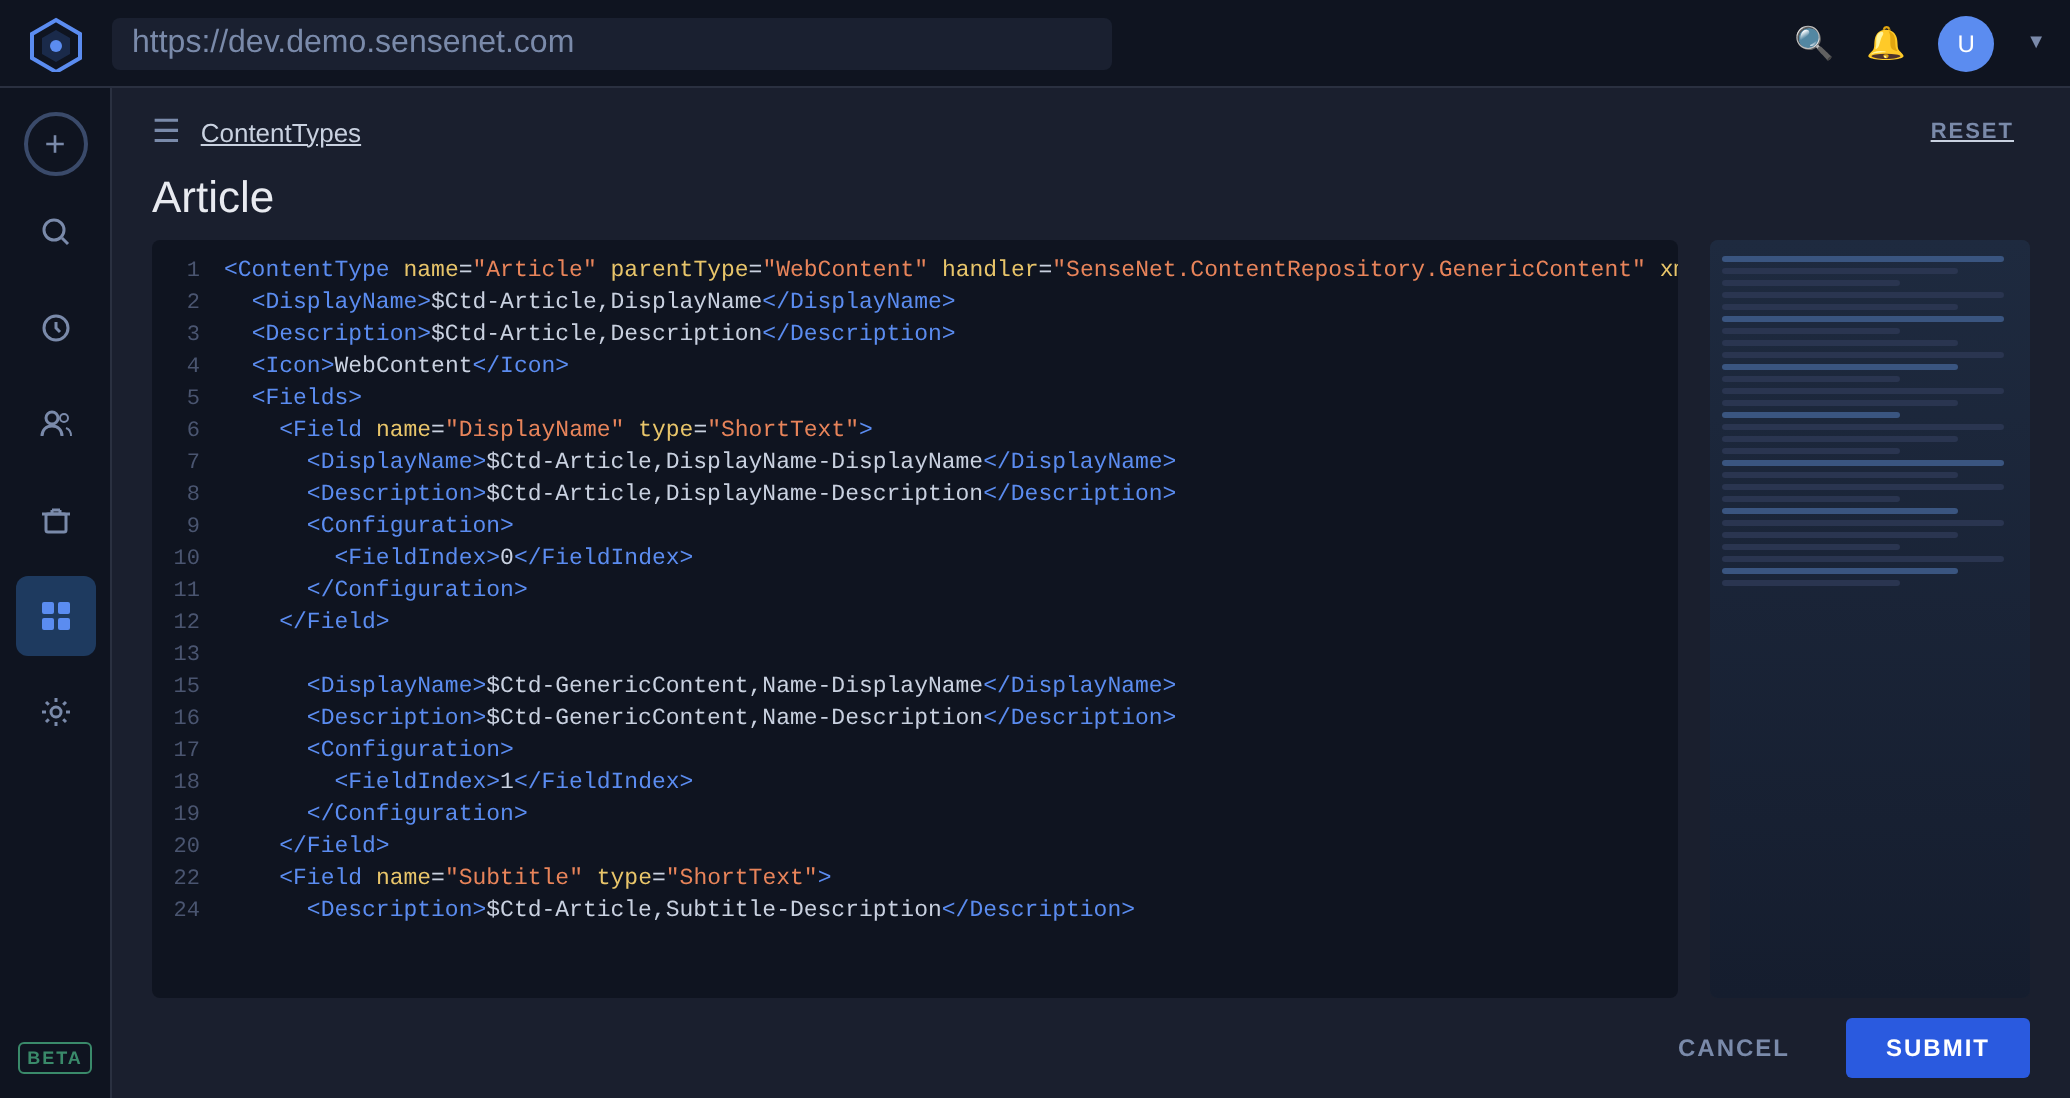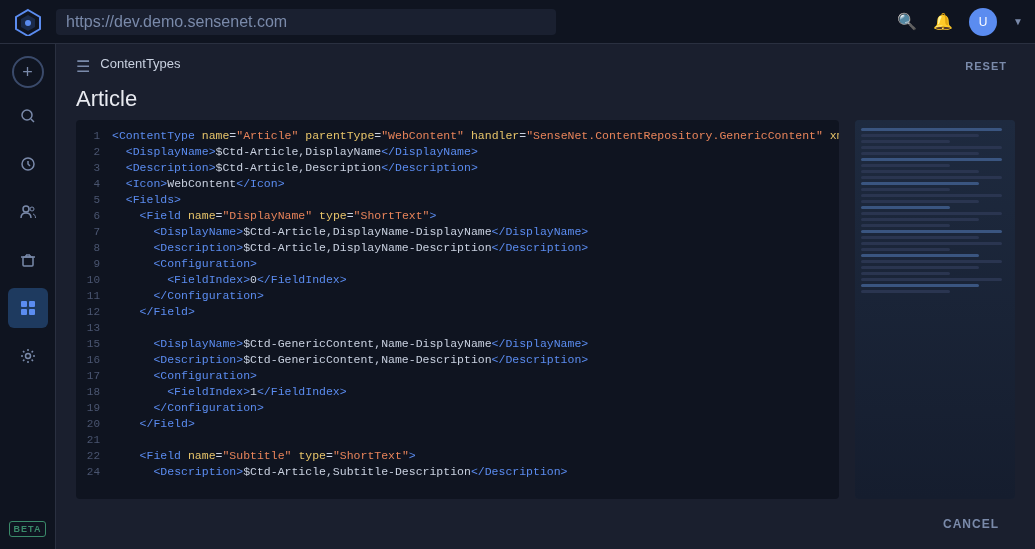--- a/index.html
+++ b/index.html
@@ -275,22 +275,24 @@
       color: #7a8aaa;
       font-size: 11px;
       font-weight: 600;
       letter-spacing: 1px;
       cursor: pointer;
       padding: 4px 8px;
     }
 
     .title-right {
       display: flex;
+      align-items: center;
       justify-content: space-between;
       flex: 1;
+      text-decoration: underline;
     }
   </style>
 </head>
 <body>
 
 <div class="topbar">
   <div class="topbar-logo">
     <svg width="28" height="28" viewBox="0 0 28 28">
       <polygon points="14,2 26,9 26,21 14,28 2,21 2,9" fill="none" stroke="#5b8cf0" stroke-width="2"></polygon>
       <polygon points="14,7 21,11 21,19 14,23 7,19 7,11" fill="#1a2a4a"></polygon>
@@ -443,24 +445,20 @@
         </div>
         <div class="code-line">
           <span class="line-number">19</span>
           <span class="line-content">      <span class="xml-tag">&lt;/Configuration&gt;</span></span>
         </div>
         <div class="code-line">
           <span class="line-number">20</span>
           <span class="line-content">    <span class="xml-tag">&lt;/Field&gt;</span></span>
         </div>
         <div class="code-line">
-          <span class="line-number">21</span>
-          <span class="line-content"></span>
-        </div>
-        <div class="code-line">
           <span class="line-number">22</span>
           <span class="line-content">    <span class="xml-tag">&lt;Field</span> <span class="xml-attr">name</span>=<span class="xml-value">"Subtitle"</span> <span class="xml-attr">type</span>=<span class="xml-value">"ShortText"</span><span class="xml-tag">&gt;</span></span>
         </div>
         <div class="code-line">
           <span class="line-number">24</span>
           <span class="line-content">      <span class="xml-tag">&lt;Description&gt;</span><span class="xml-text">$Ctd-Article,Subtitle-Description</span><span class="xml-tag">&lt;/Description&gt;</span></span>
         </div>
 
       </div>
 
@@ -496,16 +494,17 @@
             <div class="preview-line accent medium"></div>
             <div class="preview-line short"></div>
           </div>
         </div>
       </div>
 
     </div>
 
     <div class="bottom-bar">
       <button class="btn-cancel">CANCEL</button>
+      <button class="btn-submit">SUBMIT</button>
     </div>
 
   </div>
 </div>
 
 </body></html>

